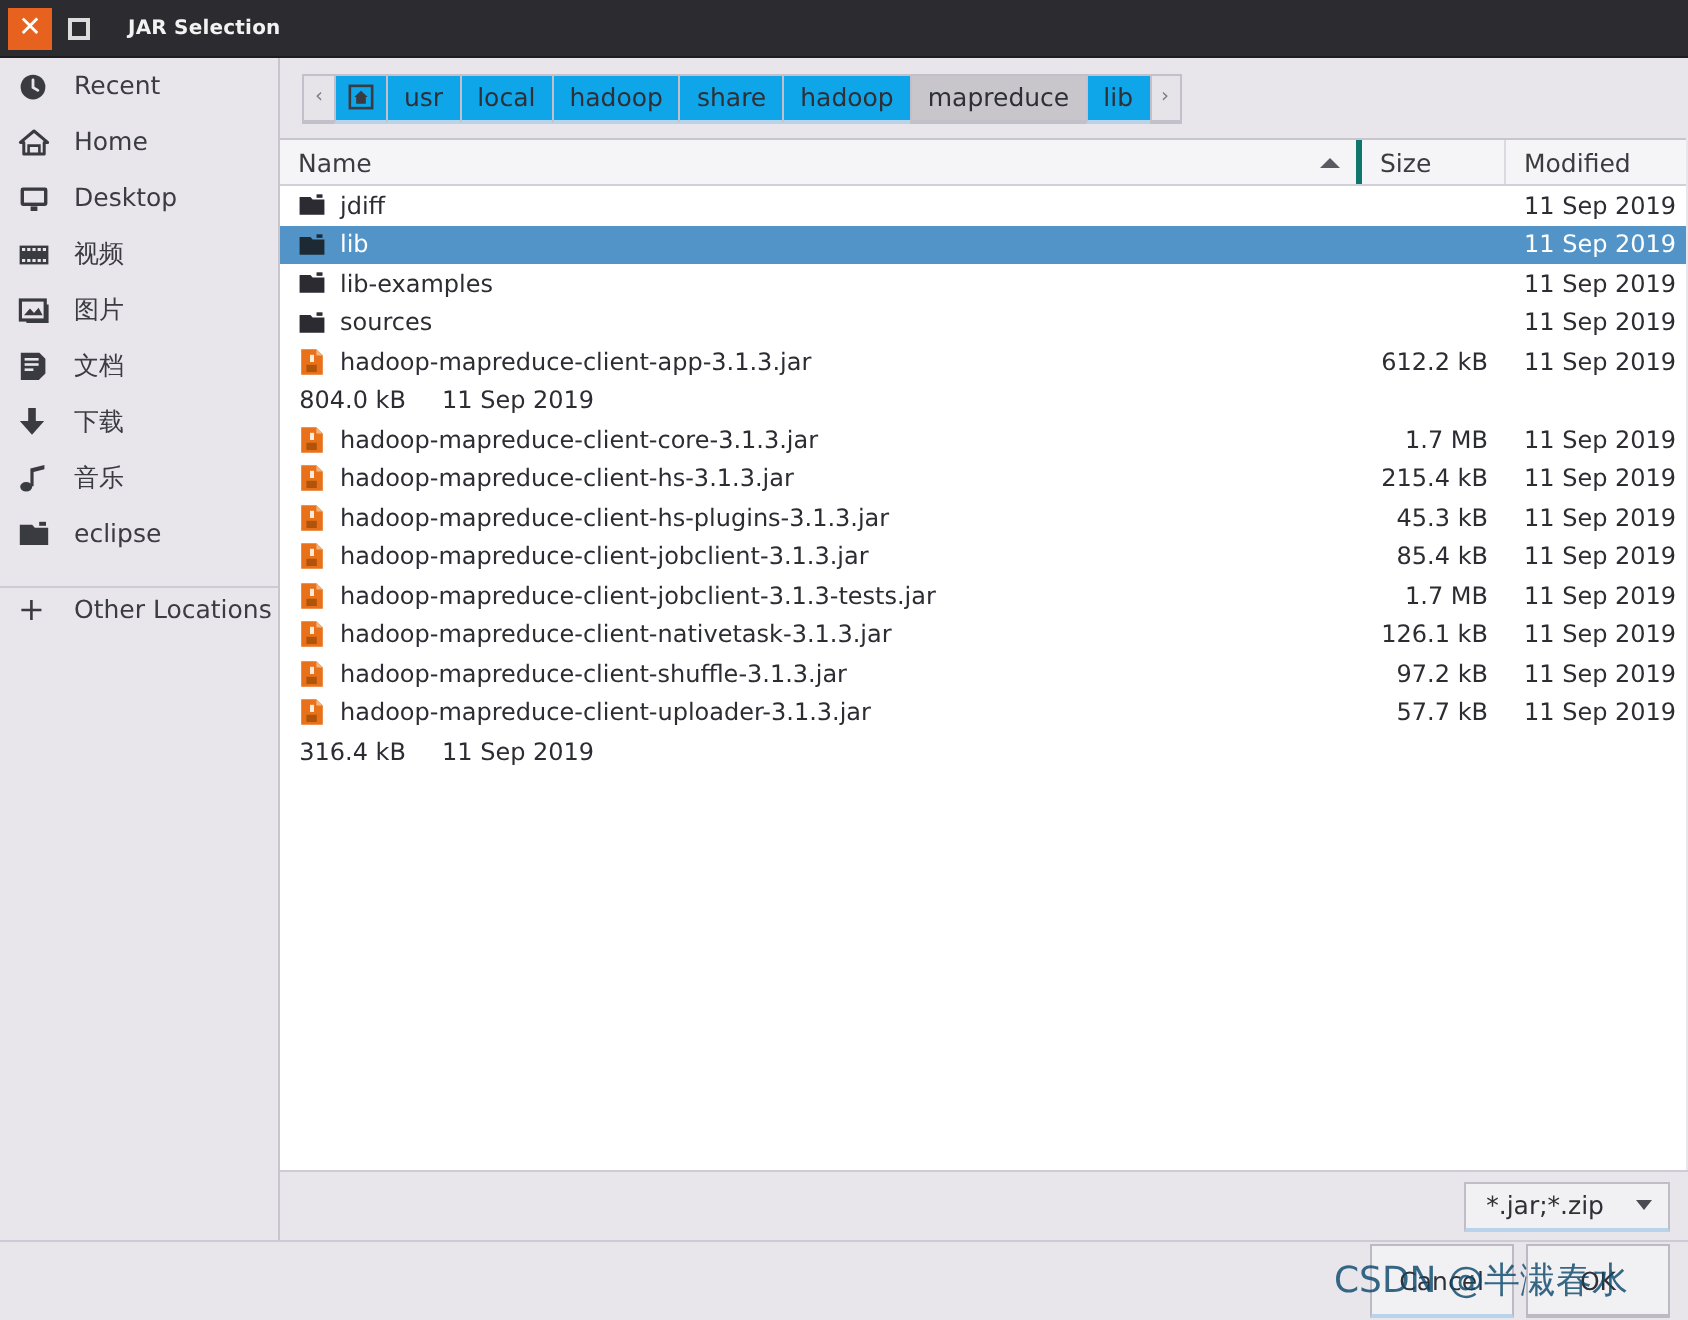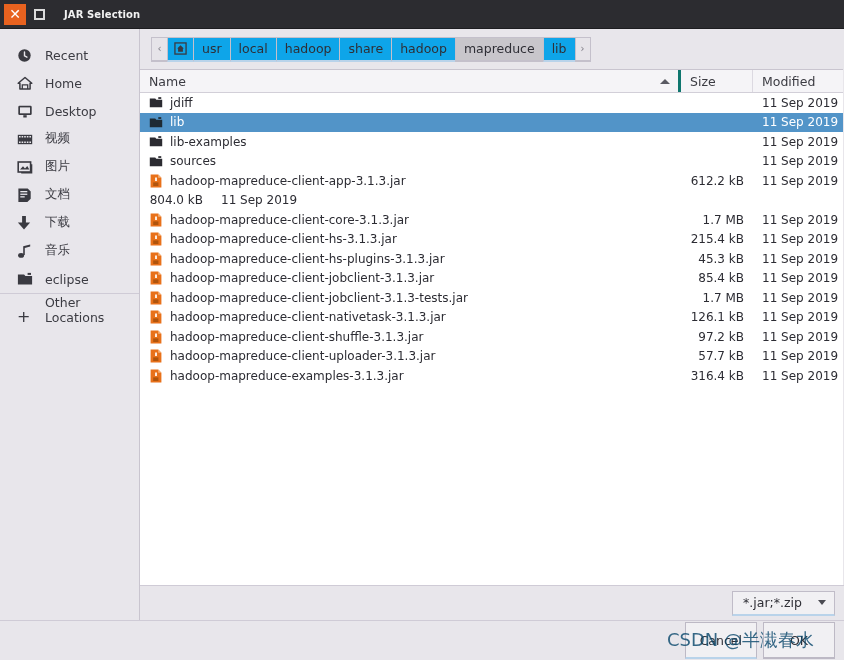--- a/index.html
+++ b/index.html
@@ -56,22 +56,22 @@
   
   .sidebar {
     width: 140px; min-width: 140px;
     background: #e8e6eb;
     border-right: 1px solid #c9c5cf;
     padding-top: 6px;
     display: flex; flex-direction: column;
   }
   .side-item {
     height: 28px;
-    display: flex; align-items: flex-end;
-    padding-left: 17px;
+    display: flex; align-items: flex-start;
+    padding-left: 9px;
     font-size: 12.5px;
     color: #3b3b42;
     cursor: pointer;
   }
   .side-icon {
     width: 20px; min-width: 20px; height: 16px;
     display: flex; align-items: center; justify-content: flex-start;
     margin-right: 8px;
     color: #3a3a41;
   }
@@ -638,31 +638,20 @@
                     <rect x="3.2" y="8.4" width="5.2" height="3.6" fill="#b0540c"></rect>
                     <path d="M5 3.4h2v3.6H5z" fill="#ffffff" opacity="0.85"></path>
                   </svg>
                 </span>
                 <span>hadoop-mapreduce-client-uploader-3.1.3.jar</span>
               </div>
               <div class="r-size">57.7 kB</div>
               <div class="r-mod">11 Sep 2019</div>
             </div>
             <div class="row">
-              <div class="r-name">
-                <span class="r-icon">
-                  <svg width="12" height="14" viewBox="0 0 12 14">
-                    <path d="M0.6 0.6h7.6l3.2 3.2v9.6H0.6z" fill="#e8711a"></path>
-                    <path d="M8.2 0.6v3.2h3.2z" fill="#f6b37a"></path>
-                    <rect x="3.2" y="8.4" width="5.2" height="3.6" fill="#b0540c"></rect>
-                    <path d="M5 3.4h2v3.6H5z" fill="#ffffff" opacity="0.85"></path>
-                  </svg>
-                </span>
-                <span>hadoop-mapreduce-examples-3.1.3.jar</span>
-              </div>
               <div class="r-size">316.4 kB</div>
               <div class="r-mod">11 Sep 2019</div>
             </div>
           </div>
       </div>
 
       <div class="filterbar">
         <div class="filter-combo">
           <span>*.jar;*.zip</span>
           <span class="combo-arrow"></span>

